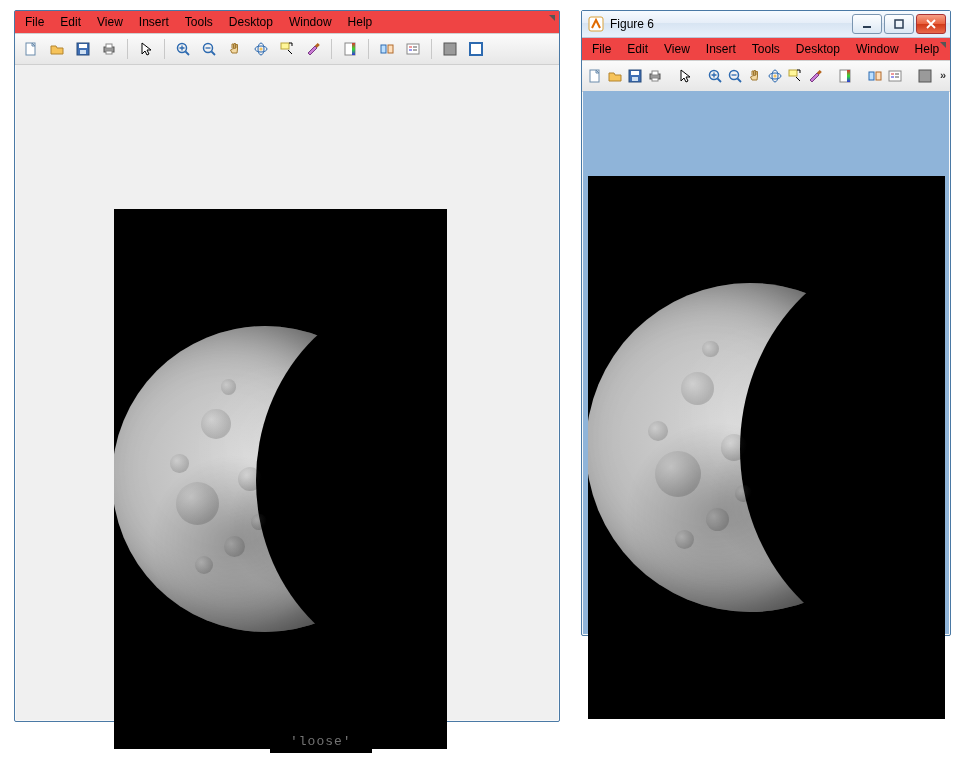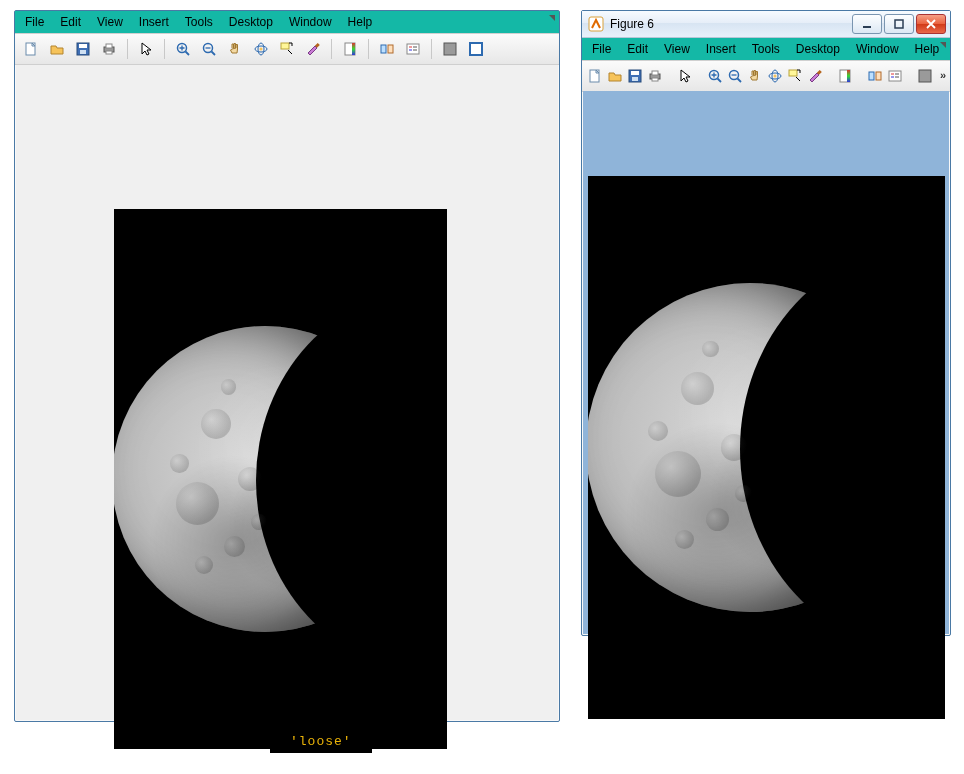--- a/index.html
+++ b/index.html
@@ -9,32 +9,32 @@
     background:linear-gradient(to bottom,#f7fbff 0%,#e6eef8 45%,#d7e4f2 46%,#e8f1fb 100%);
     border-bottom:1px solid #b8c7d8;}
   .titlebar .appicon{width:16px;height:16px;margin-right:6px;flex:0 0 auto;}
   .titlebar .title{flex:0 0 auto;font-size:12px;color:#000;}
   .titlebar .spacer{flex:1 1 auto;}
   .winbtns{display:flex;gap:2px;}
   .winbtn{width:28px;height:18px;border:1px solid #7a95b0;border-radius:3px;
     background:linear-gradient(to bottom,#fdfeff,#dce8f4);display:flex;align-items:center;justify-content:center;}
   .winbtn.close-active{background:linear-gradient(to bottom,#f6a086,#e9603d 50%,#d13a18 51%,#e9684a);border-color:#a33;}
   .winbtn svg{display:block;}
-  .menubar{height:22px;display:flex;align-items:center;padding:0 2px;background:#14b8a6;border-bottom:1px solid #d0d0d0;position:relative;}
+  .menubar{height:22px;display:flex;align-items:center;padding:0 2px;background:#ef4444;border-bottom:1px solid #d0d0d0;position:relative;}
   .menuitem{padding:2px 8px;font-size:12px;color:#000;cursor:default;}
   .menucorner{position:absolute;right:4px;top:4px;width:0;height:0;border-left:6px solid transparent;border-top:6px solid #555;}
   .toolbar{height:30px;display:flex;align-items:center;padding:0 4px;gap:2px;
     background:linear-gradient(to bottom,#fbfbfb,#e7e7e7);border-bottom:1px solid #cfcfcf;}
   .tb-sep{width:1px;height:20px;background:#c8c8c8;margin:0 4px;}
   .tb-btn{width:22px;height:22px;border:1px solid transparent;border-radius:2px;display:flex;align-items:center;justify-content:center;}
   .tb-btn svg{display:block;}
   .canvas{position:absolute;left:1px;right:1px;bottom:1px;background:#f0f0f0;}
   .canvas.tight{background:#8fb4d9;padding:4px;}
   .caption{position:absolute;font-family:"Courier New",monospace;font-size:16px;font-weight:bold;color:#000;}
-  .caption.inv{background:#000;color:#eab308;padding:4px 20px;letter-spacing:1px;font-weight:normal;font-size:13px;}
+  .caption.inv{background:#000;color:#737373;padding:4px 20px;letter-spacing:1px;font-weight:normal;font-size:13px;}
   .moon-frame{position:absolute;background:#000;overflow:hidden;}
   
   .moon-disc{position:absolute;border-radius:50%;
     background:
       radial-gradient(circle at 55% 40%, rgba(255,255,255,.15), transparent 35%),
       radial-gradient(circle at 40% 70%, rgba(0,0,0,.25), transparent 30%),
       radial-gradient(circle at 60% 65%, rgba(0,0,0,.2), transparent 25%),
       radial-gradient(circle at 45% 45%, #d8d8d8, #b8b8b8 60%, #8a8a8a 100%);
     box-shadow:inset -40px -10px 60px rgba(0,0,0,.6);}
   .terminator{position:absolute;border-radius:50%;background:#000;}

